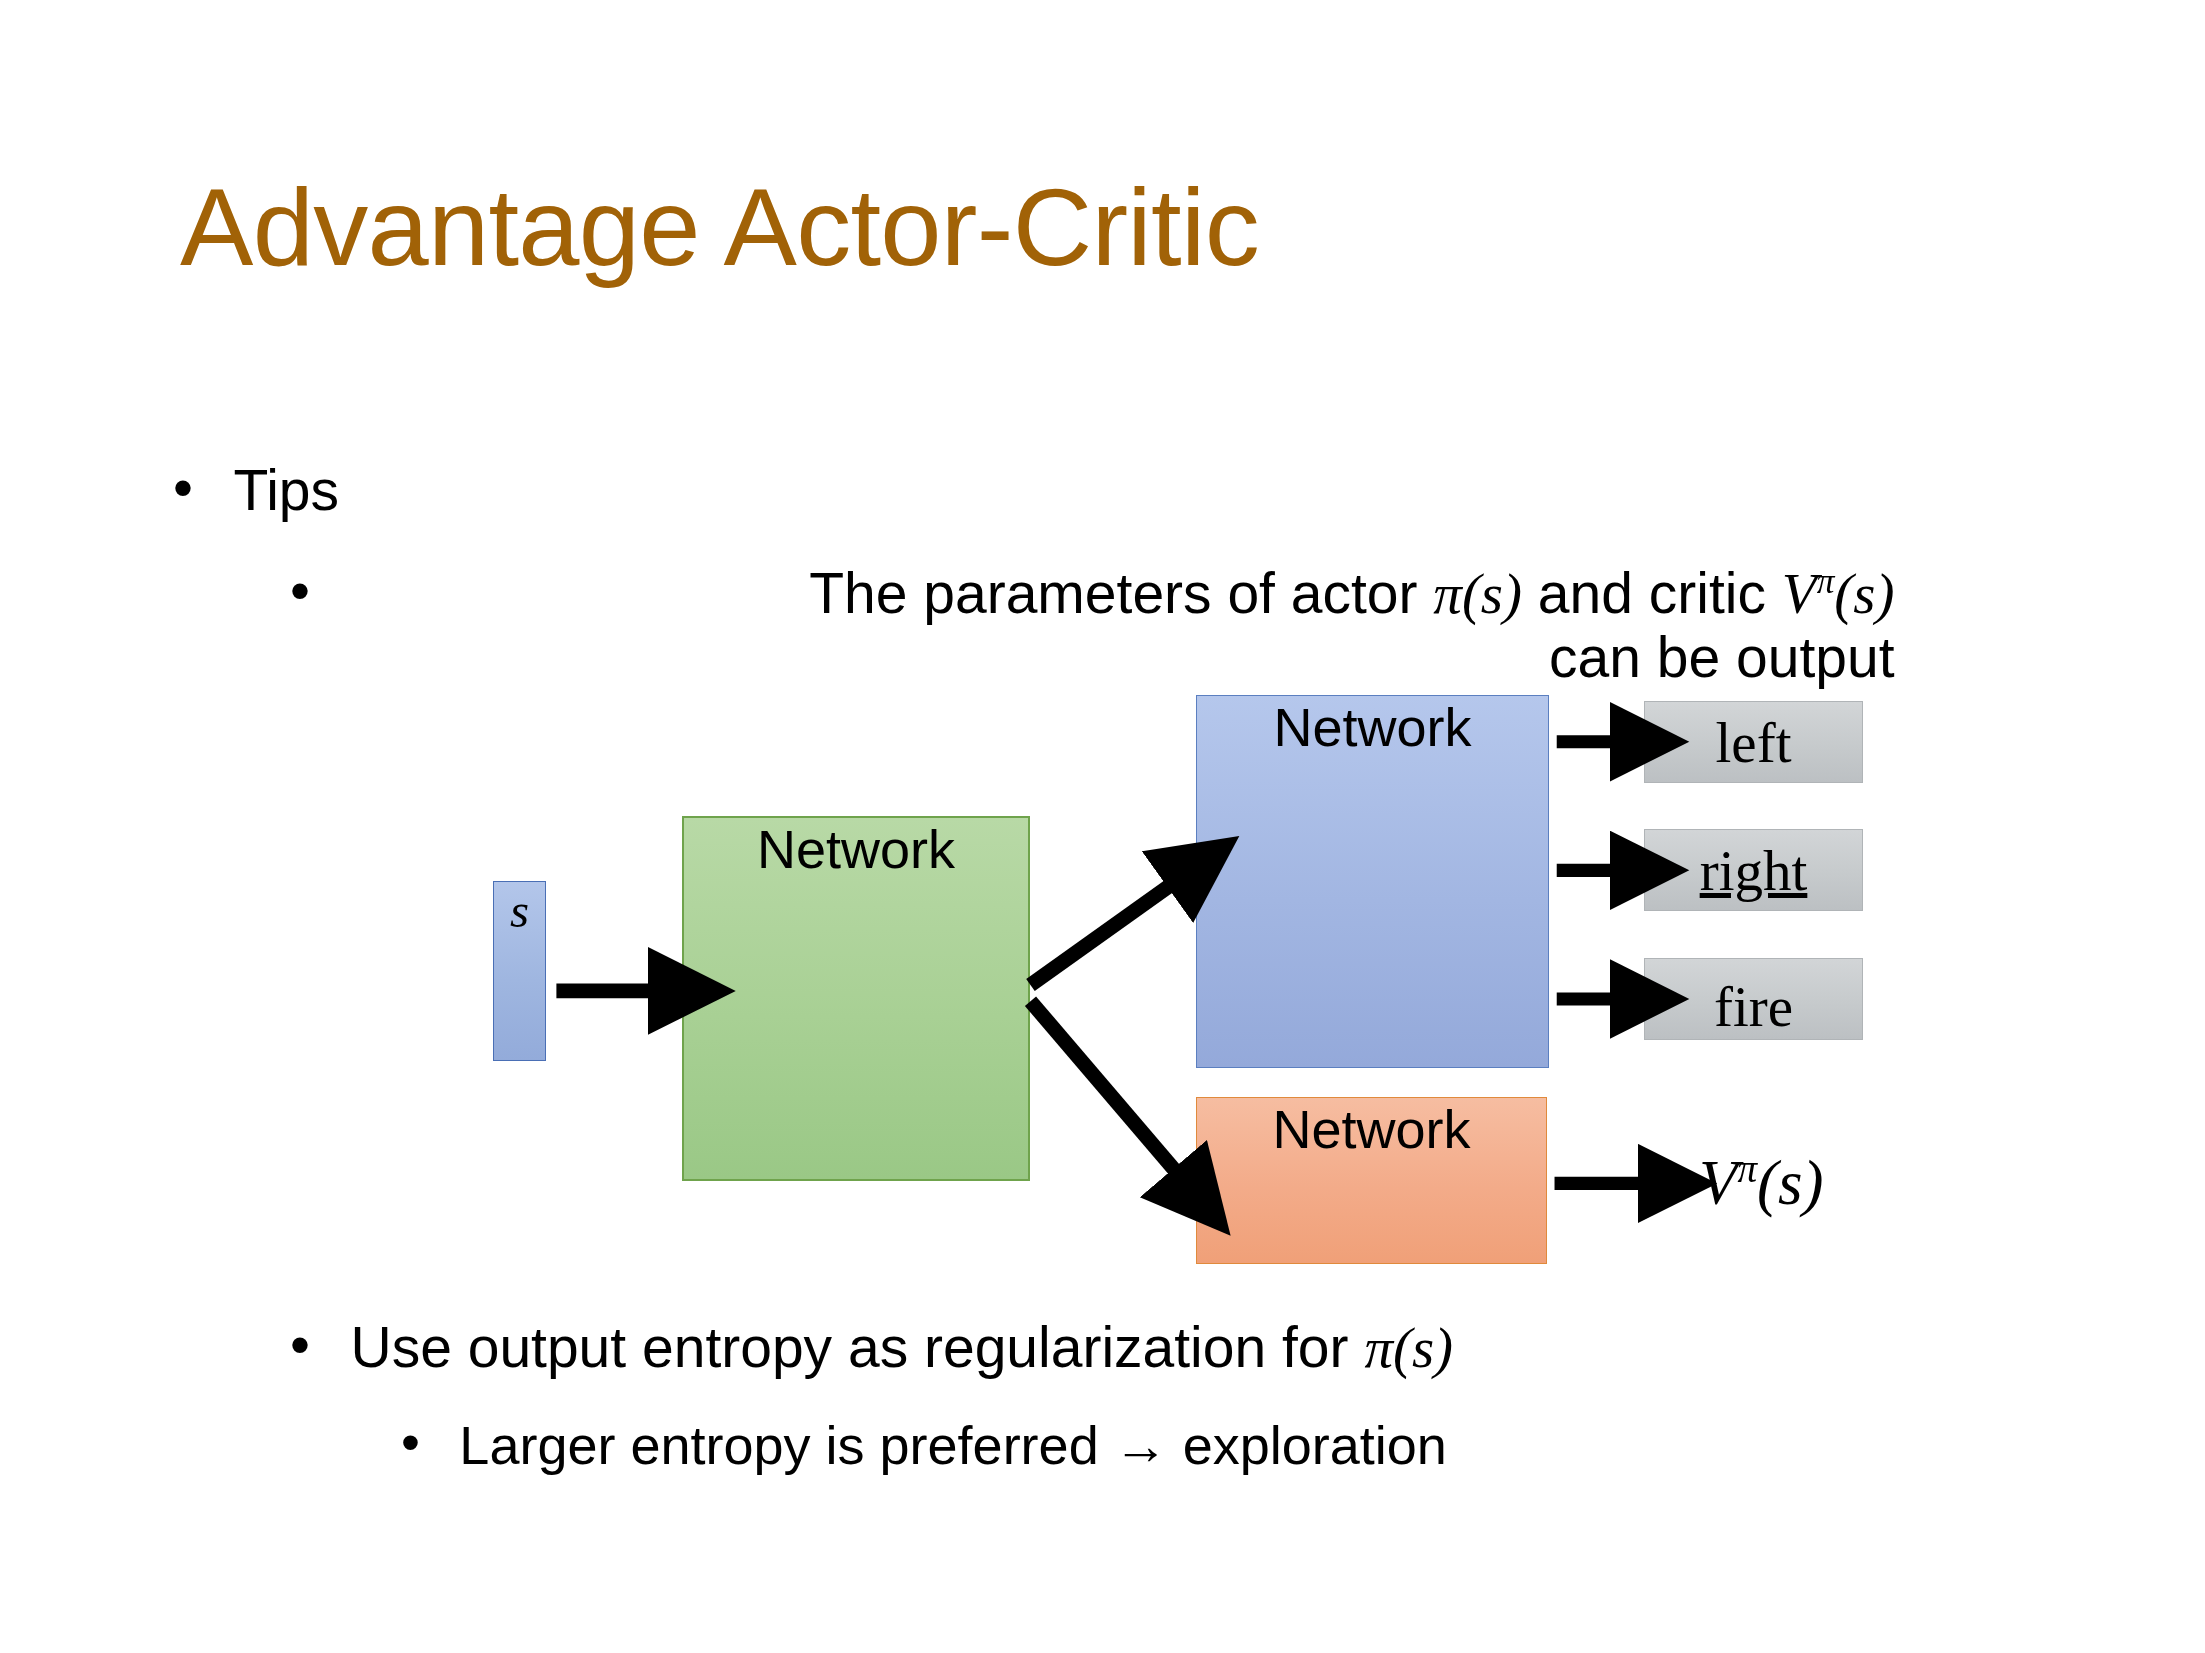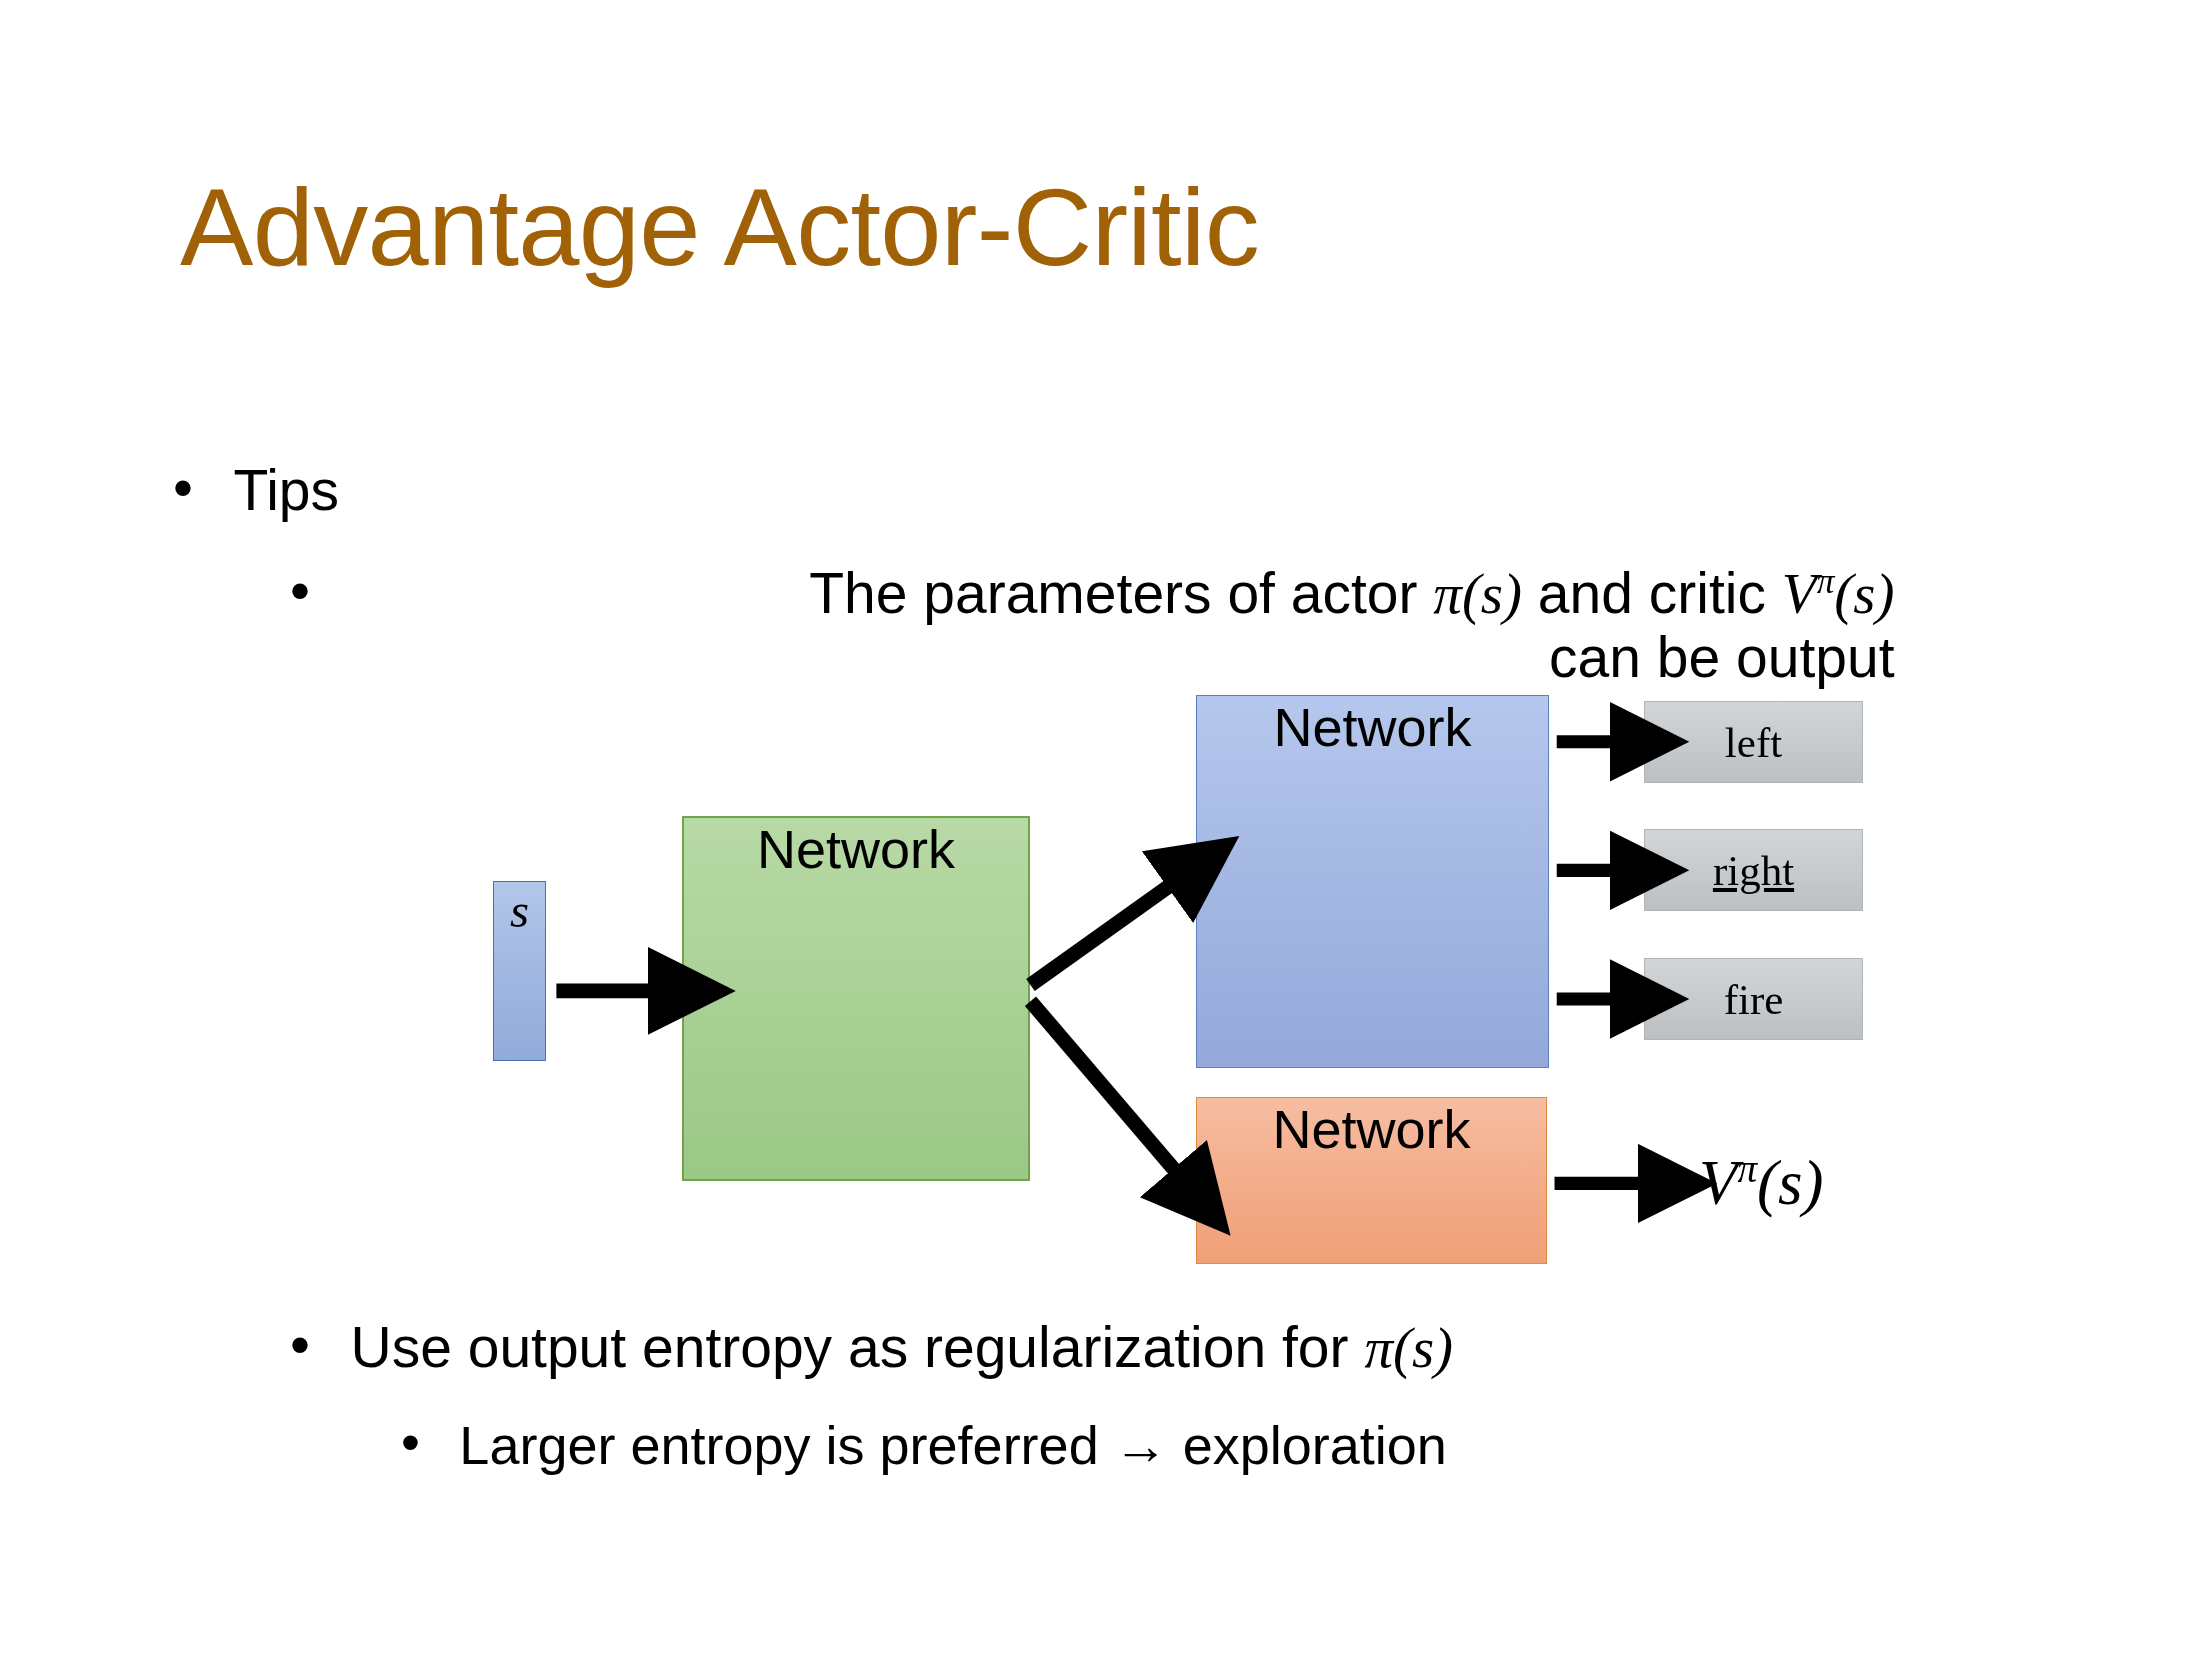--- a/index.html
+++ b/index.html
@@ -140,26 +140,26 @@
 
   .gray-box {
     position: absolute;
     box-sizing: border-box;
     display: flex;
     align-items: center;
     justify-content: center;
     background: linear-gradient(180deg, #d2d5d7 0%, #c6cacc 55%, #bcc0c3 100%);
     border: 1.5px solid #b0b4b7;
     font-family: "Liberation Serif", serif;
-    font-size: 43px;
+    font-size: 57px;
     color: #000000;
   }
   #box-left  { left: 1644px; top: 701px;  width: 219px; height: 82px; }
   #box-right { left: 1644px; top: 829px; width: 219px; height: 82px; text-decoration: underline; }
-  #box-fire  { left: 1644px; top: 958px; width: 219px; height: 82px; }
+  #box-fire  { left: 1644px; top: 958px; width: 219px; height: 82px; align-items: flex-end; }
 
   
   #value-output {
     position: absolute;
     left: 1671px;
     top: 1147px;
     font-family: "Liberation Serif", serif;
     font-style: italic;
     font-size: 63px;
     color: #000000;

